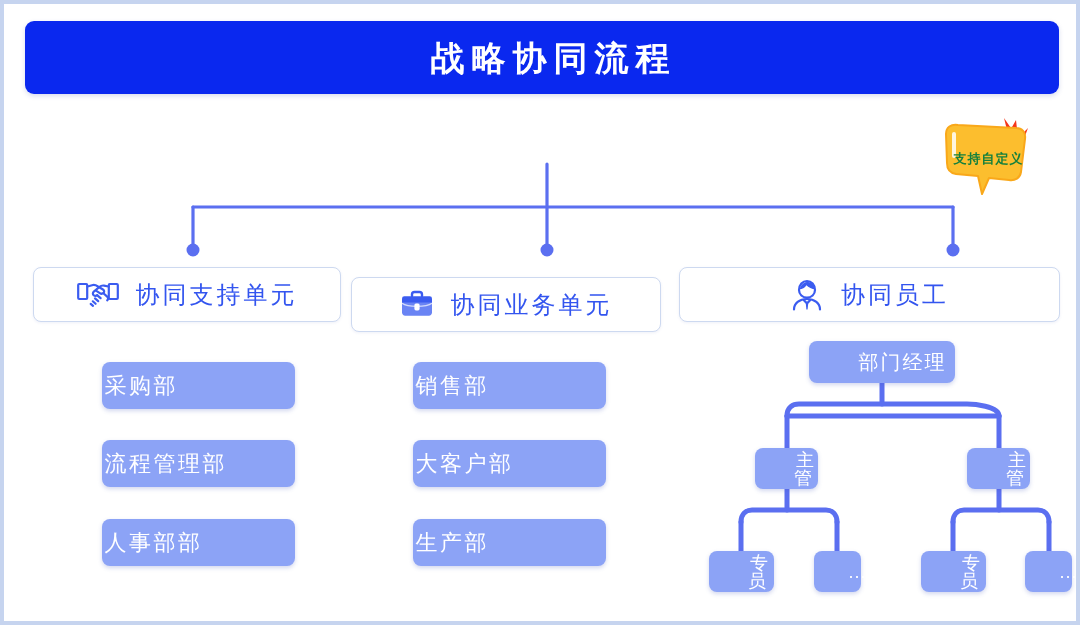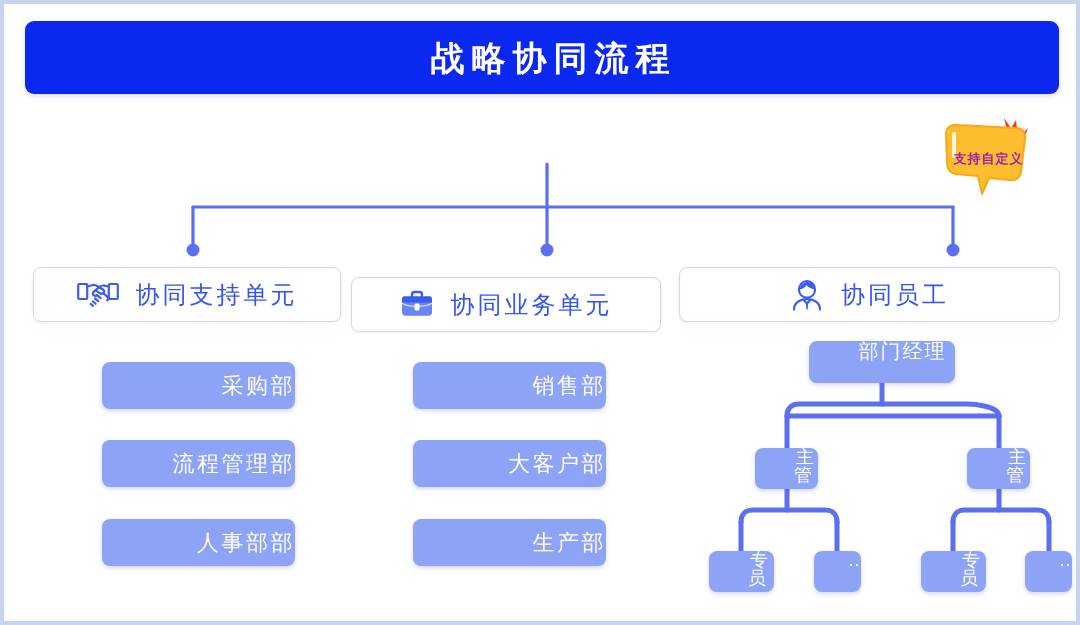--- a/index.html
+++ b/index.html
@@ -53,21 +53,21 @@
   }
 
   
   .callout{
     position:absolute;left:938px;top:110px;width:92px;height:88px;
   }
   .callout svg{display:block;}
   .callout .callout-label{
     position:absolute;left:0;top:38px;width:92px;
     text-align:center;
-    color:#a21caf;
+    color:#15803d;
     font-size:13px;
     font-weight:bold;
     letter-spacing:1px;
     text-indent:1px;
     line-height:1;
     pointer-events:none;
   }
 
   
   .connect-layer{position:absolute;left:0;top:0;width:1080px;height:625px;pointer-events:none;}
@@ -93,21 +93,21 @@
   #unit-0{left:22px;width:308px;margin-left:7px;}
   #unit-1{left:347px;width:310px;margin-top:10px;}
   #unit-2{left:675px;width:381px;}
 
   
   .dept-chip{
     position:absolute;height:47px;
     box-sizing:border-box;
     background:#8ca3f6;
     border-radius:8px;
-    display:flex;align-items:center;justify-content:flex-end;
+    display:flex;align-items:center;justify-content:flex-start;
     box-shadow:0 2px 4px rgba(80,100,190,.25);
   }
   .dept-chip .dept-label{
     color:#ffffff;
     font-size:22px;
     letter-spacing:2.5px;
     text-indent:2.5px;
     line-height:1;
   }
   .col-left .dept-chip{left:98px;width:193px;}
@@ -115,21 +115,21 @@
   .row-0{top:358px;}
   .row-1{top:436px;}
   .row-2{top:515px;}
 
   
   .org-node{
     position:absolute;
     box-sizing:border-box;
     background:#8ca3f6;
     border-radius:8px;
-    display:flex;justify-content:center;
+    display:flex;align-items:center;justify-content:center;
     box-shadow:0 2px 4px rgba(80,100,190,.25);
     padding-left:39px;
   }
   .org-node .org-label{
     color:#ffffff;
     line-height:1;
     letter-spacing:2px;
     text-indent:2px;
   }
   #org-manager{left:805px;width:146px;height:42px;top:337px;}

